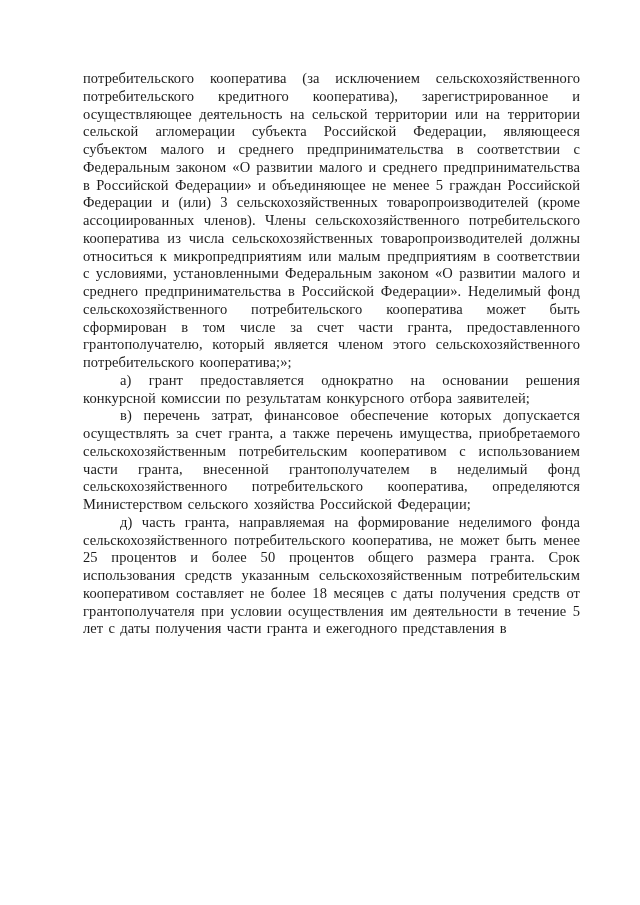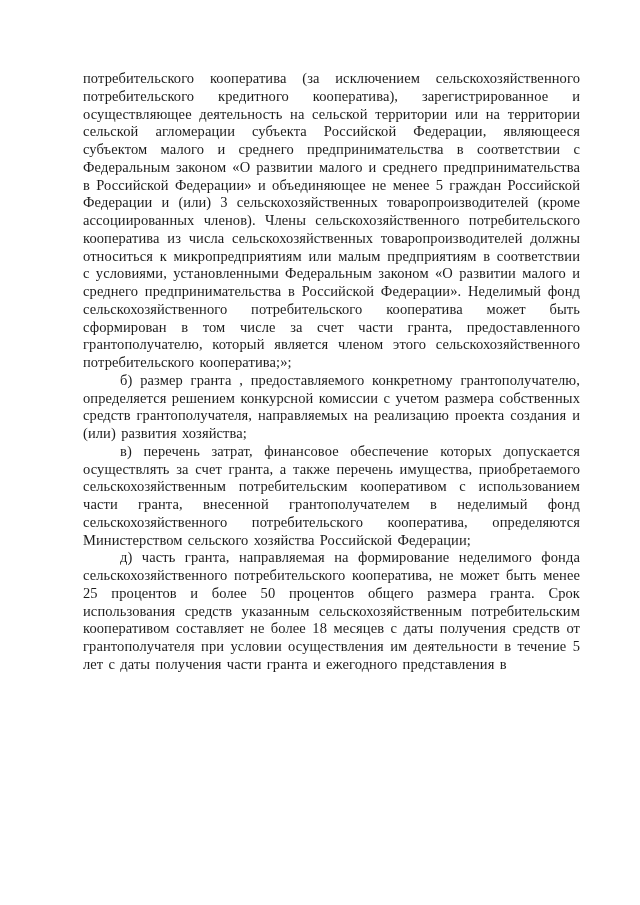--- a/index.html
+++ b/index.html
@@ -40,18 +40,18 @@
     font-size: 13.5px;
     color: #1c1c1c;
   }
 </style>
 </head>
 <body>
 
 <div class="sheet">
   <div class="text-block">
       <p class="para">потребительского кооператива (за исключением сельскохозяйственного потребительского кредитного кооператива), зарегистрированное и осуществляющее деятельность на сельской территории или на территории сельской агломерации субъекта Российской Федерации, являющееся субъектом малого и среднего предпринимательства в соответствии с Федеральным законом «О развитии малого и среднего предпринимательства в Российской Федерации» и объединяющее не менее 5 граждан Российской Федерации и (или) 3 сельскохозяйственных товаропроизводителей (кроме ассоциированных членов). Члены сельскохозяйственного потребительского кооператива из числа сельскохозяйственных товаропроизводителей должны относиться к микропредприятиям или малым предприятиям в соответствии с условиями, установленными Федеральным законом «О развитии малого и среднего предпринимательства в Российской Федерации». Неделимый фонд сельскохозяйственного потребительского кооператива может быть сформирован в том числе за счет части гранта, предоставленного грантополучателю, который является членом этого сельскохозяйственного потребительского кооператива;»;</p>
-      <p class="para indent">б) размер гранта , предоставляемого конкретному грантополучателю, определяется решением конкурсной комиссии с учетом размера собственных средств грантополучателя, направляемых на реализацию проекта создания и (или) развития хозяйства;</p>
+      <p class="para indent">а) грант предоставляется однократно на основании решения конкурсной комиссии по результатам конкурсного отбора заявителей;</p>
       <p class="para indent">в) перечень затрат, финансовое обеспечение которых допускается осуществлять за счет гранта, а также перечень имущества, приобретаемого сельскохозяйственным потребительским кооперативом с использованием части гранта, внесенной грантополучателем в неделимый фонд сельскохозяйственного потребительского кооператива, определяются Министерством сельского хозяйства Российской Федерации;</p>
       <p class="para indent">д) часть гранта, направляемая на формирование неделимого фонда сельскохозяйственного потребительского кооператива, не может быть менее 25 процентов и более 50 процентов общего размера гранта. Срок использования средств указанным сельскохозяйственным потребительским кооперативом составляет не более 18 месяцев с даты получения средств от грантополучателя при условии осуществления им деятельности в течение 5 лет с даты получения части гранта  и ежегодного представления в</p>
     </div>
   <div class="page-number">4</div>
 </div>
 
 </body></html>

